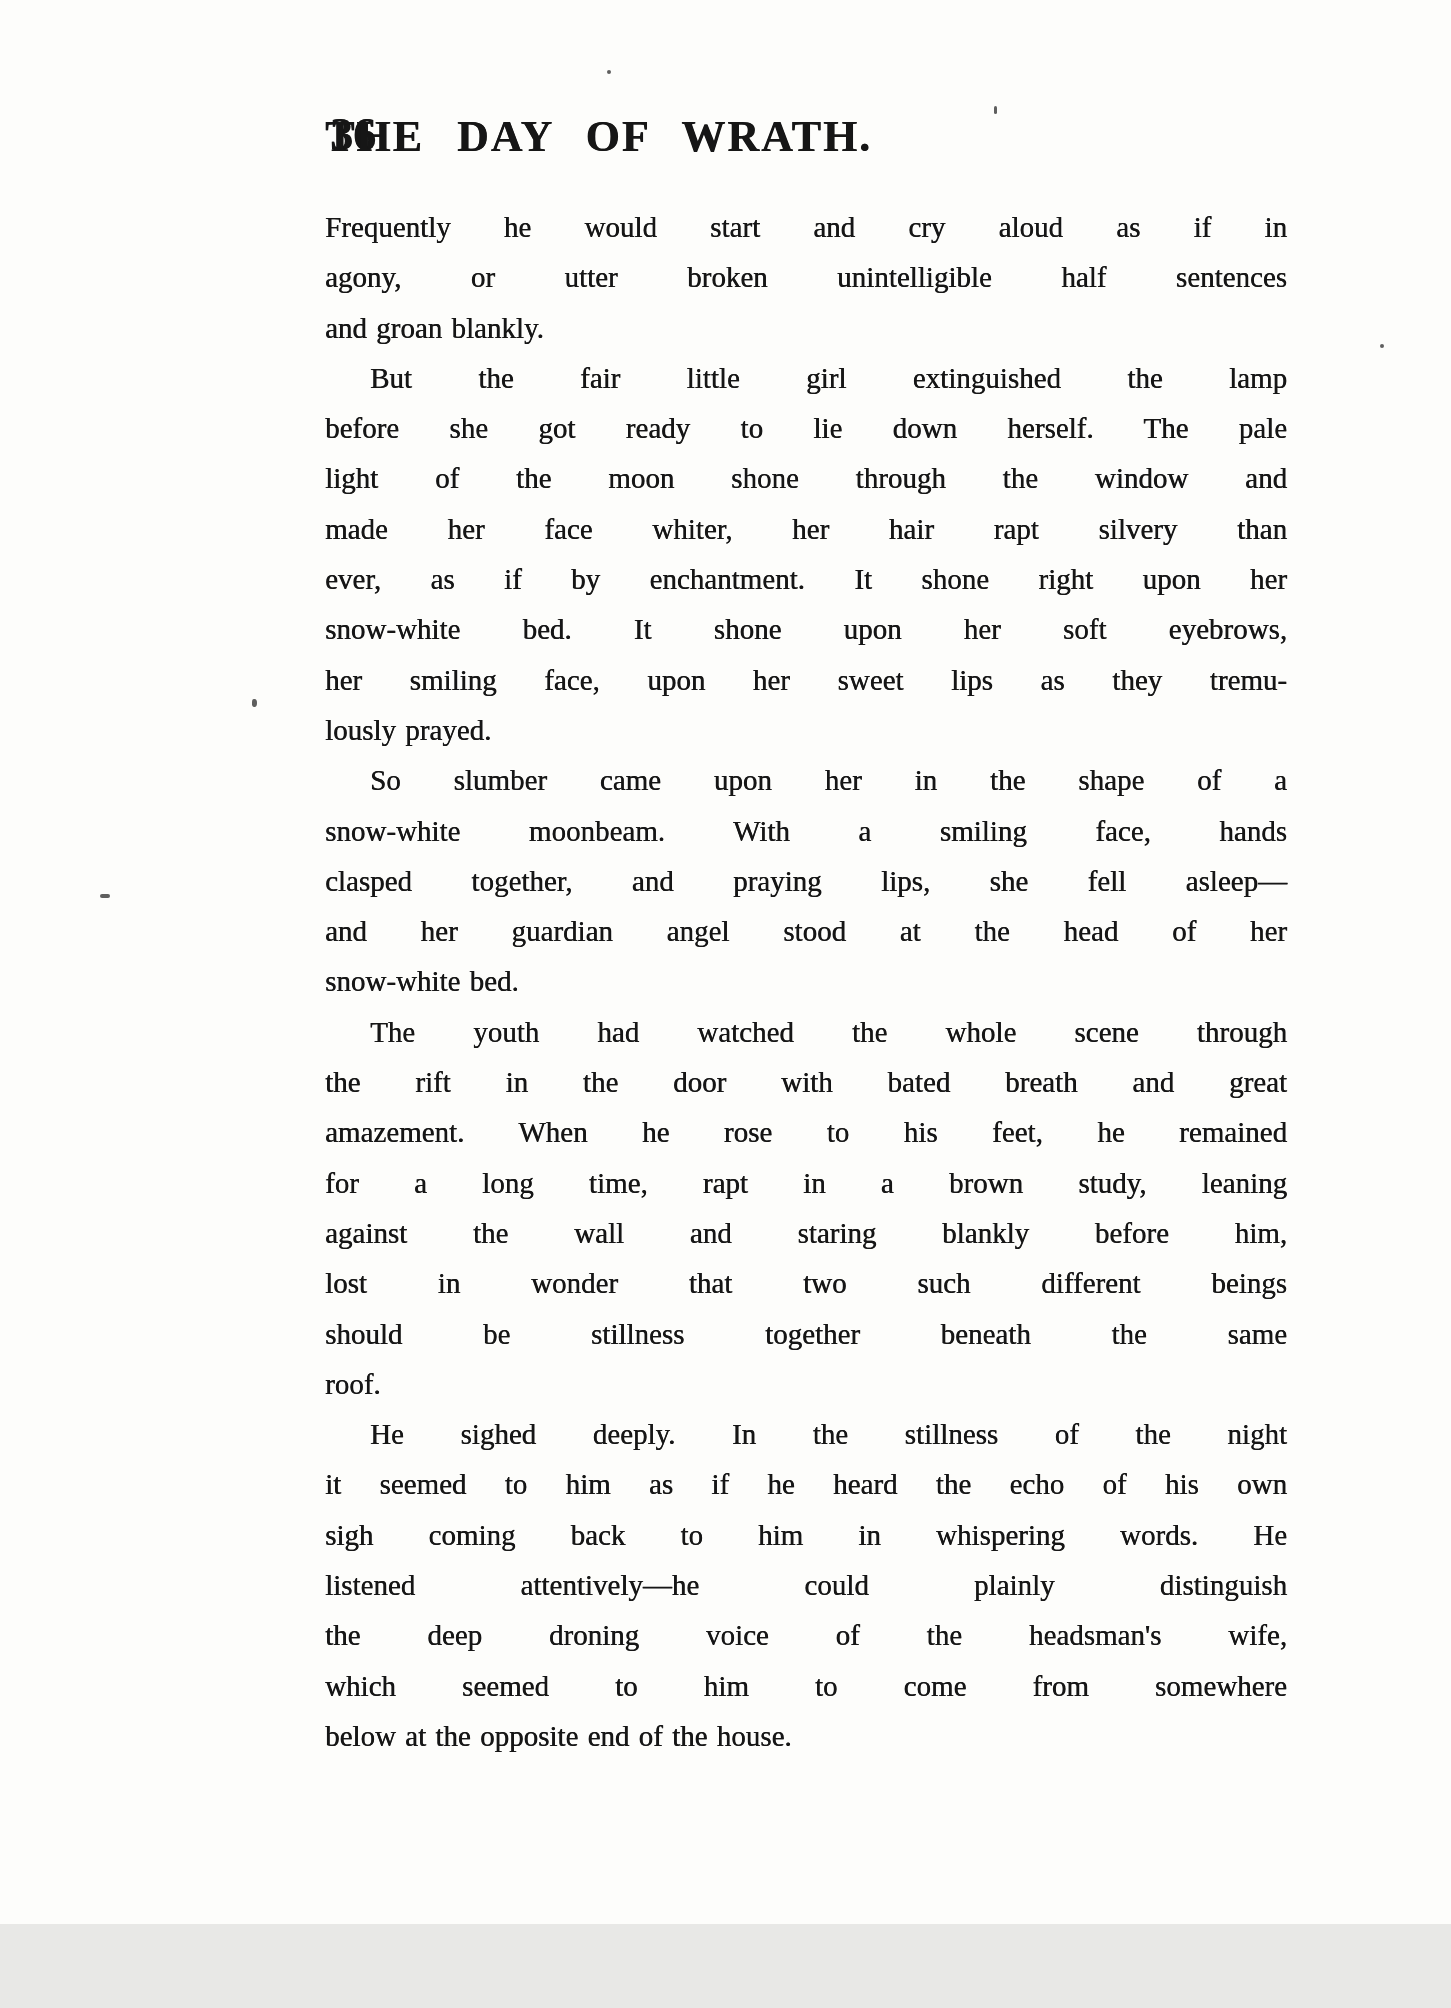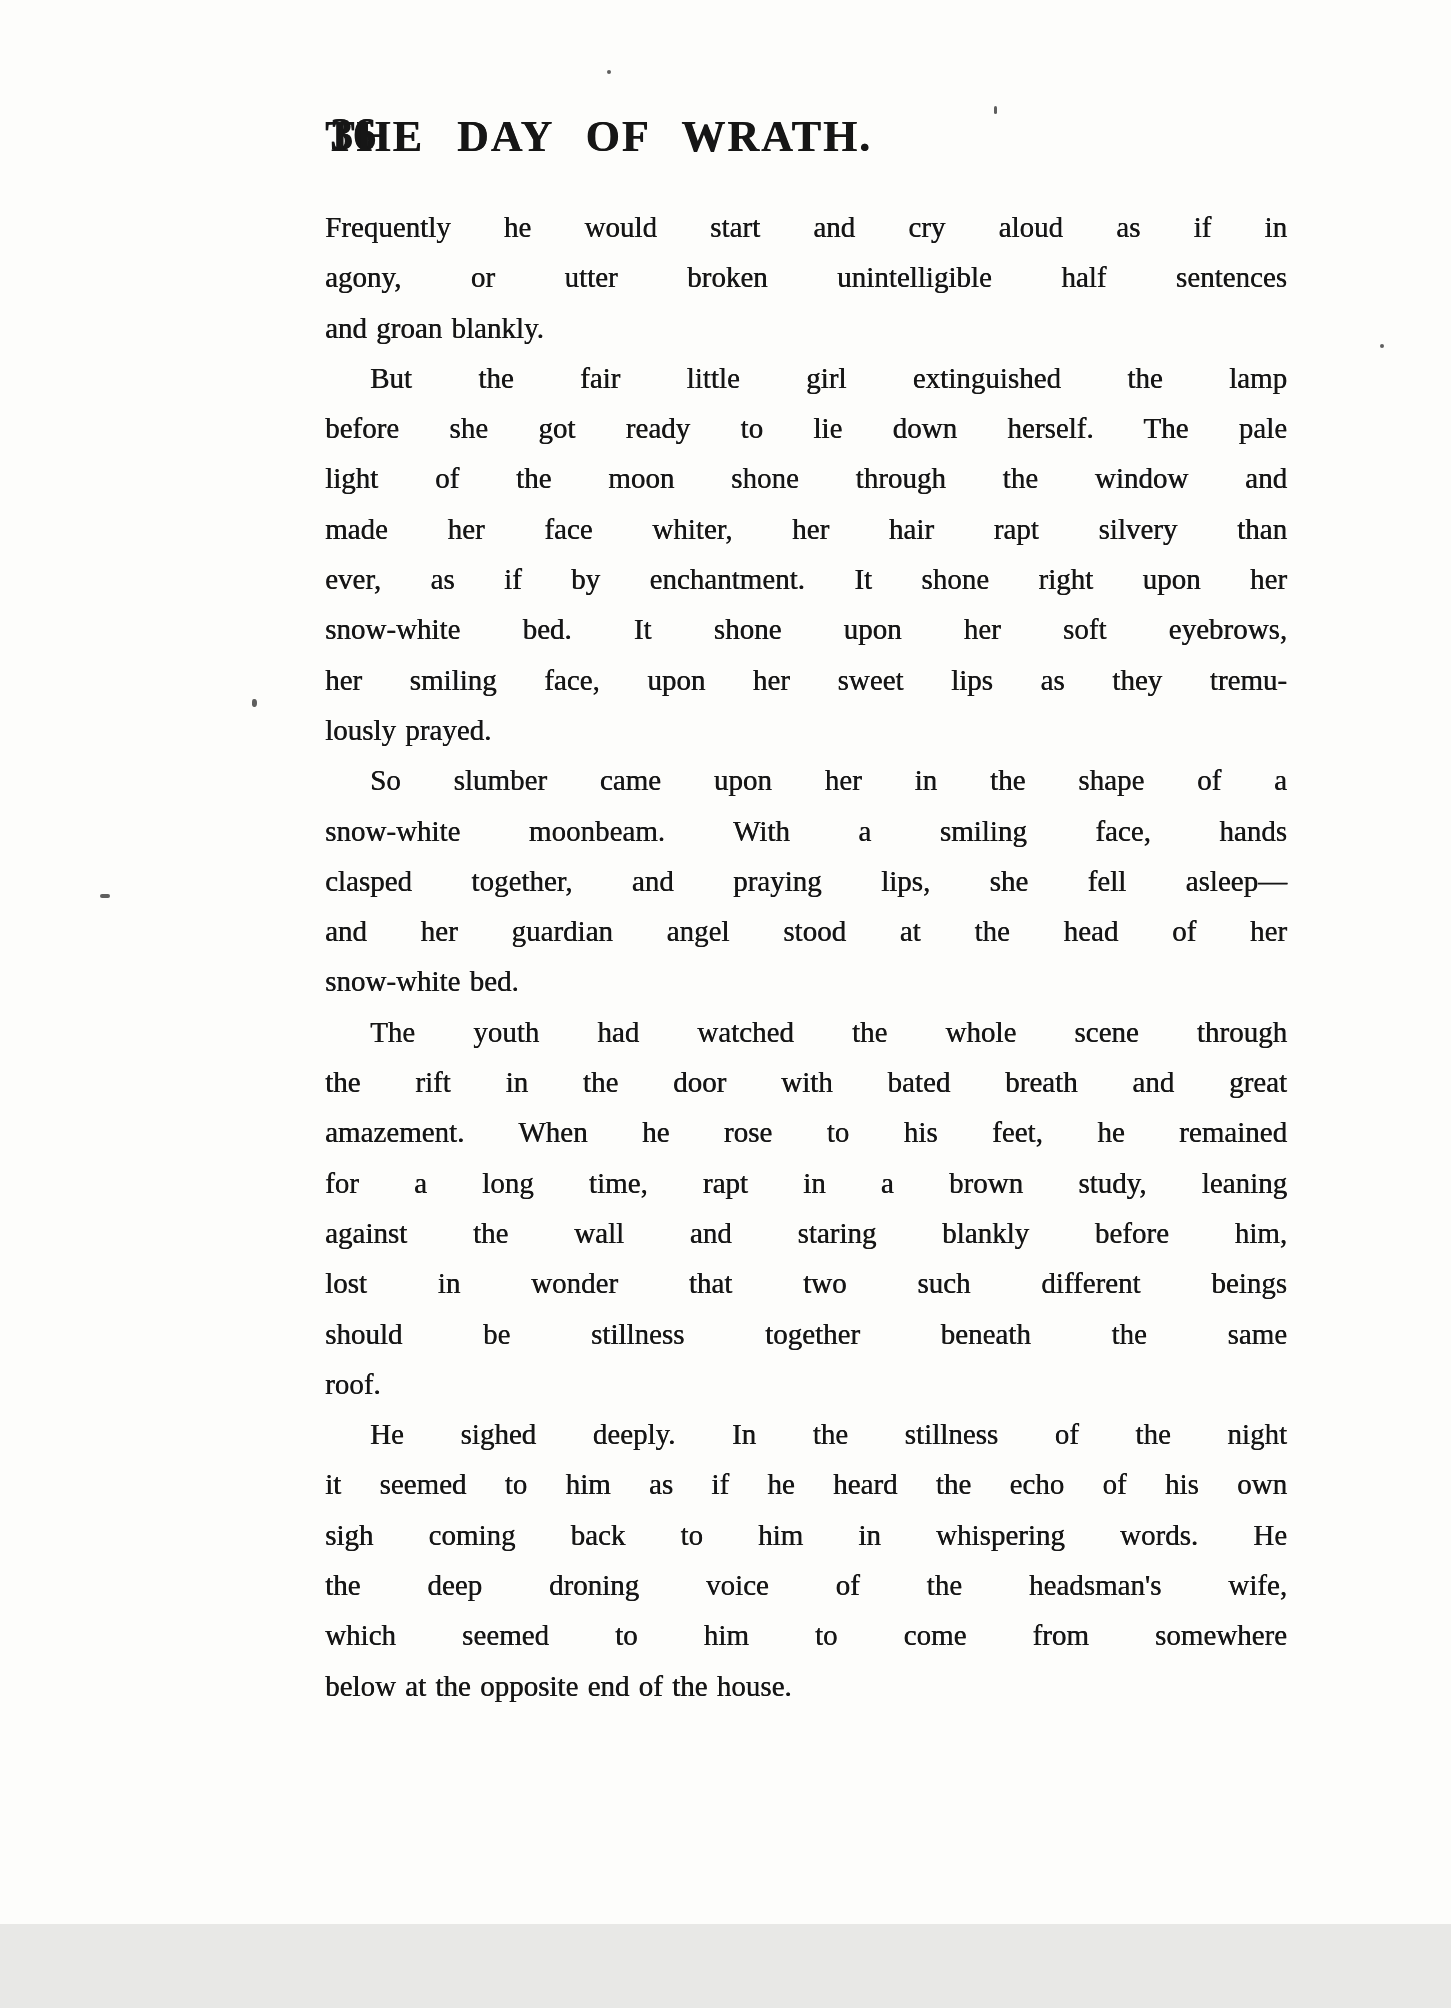--- a/index.html
+++ b/index.html
@@ -113,20 +113,21 @@
         <div class="line">for a long time, rapt in a brown study, leaning</div>
         <div class="line">against the wall and staring blankly before him,</div>
         <div class="line">lost in wonder that two such different beings</div>
         <div class="line">should be stillness together beneath the same</div>
         <div class="line plast">roof.</div>
       </div>
       <div>
         <div class="line indent">He sighed deeply. In the stillness of the night</div>
         <div class="line">it seemed to him as if he heard the echo of his own</div>
         <div class="line">sigh coming back to him in whispering words. He</div>
+        <div class="line">listened attentively—he could plainly distinguish</div>
         <div class="line">the deep droning voice of the headsman's wife,</div>
         <div class="line">which seemed to him to come from somewhere</div>
         <div class="line plast">below at the opposite end of the house.</div>
       </div>
     </div>
 
   <span class="speck s1"></span>
   <span class="speck s2"></span>
   <span class="speck s3"></span>
   <span class="speck s4"></span>

